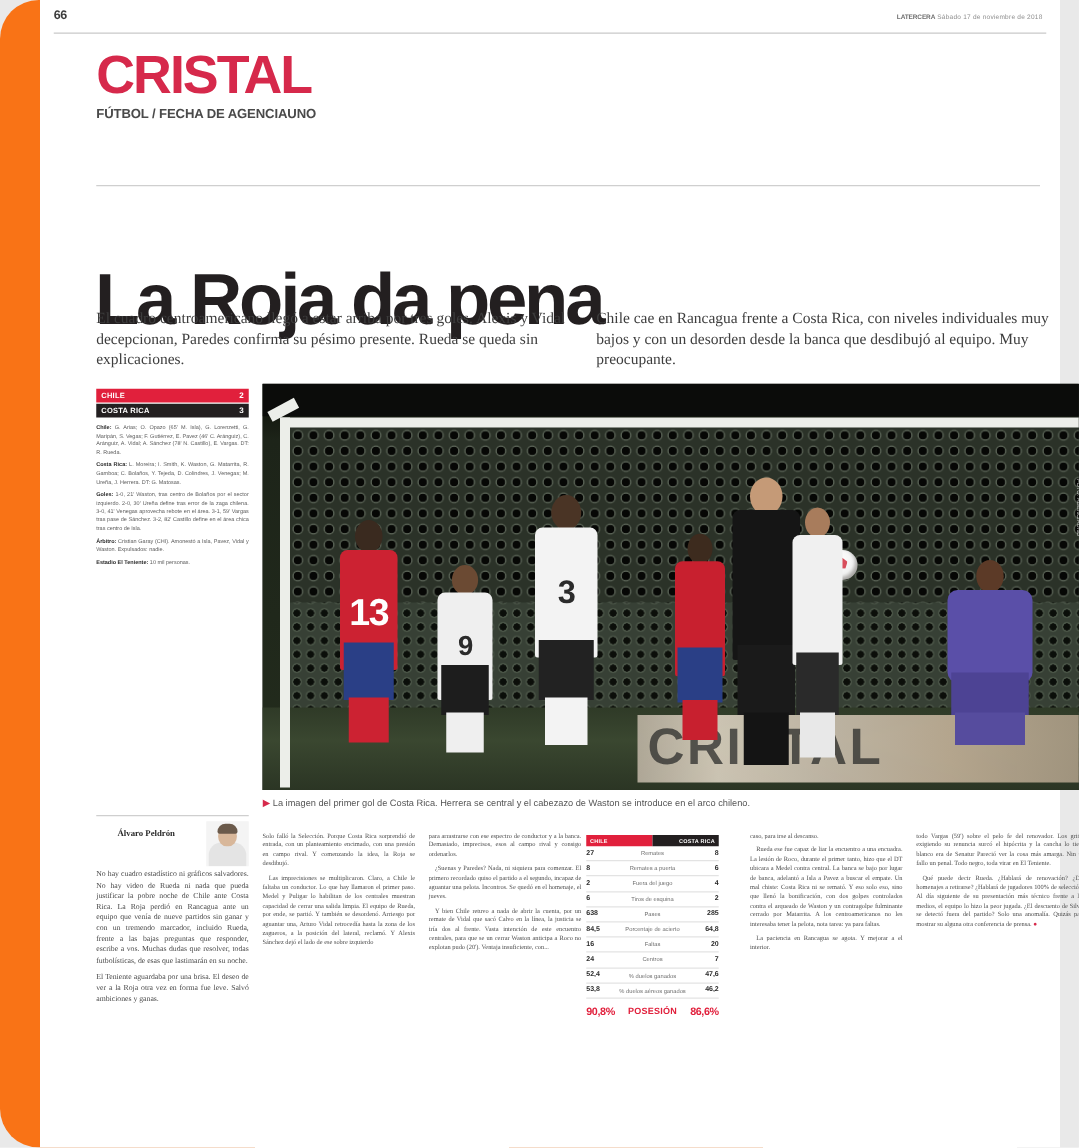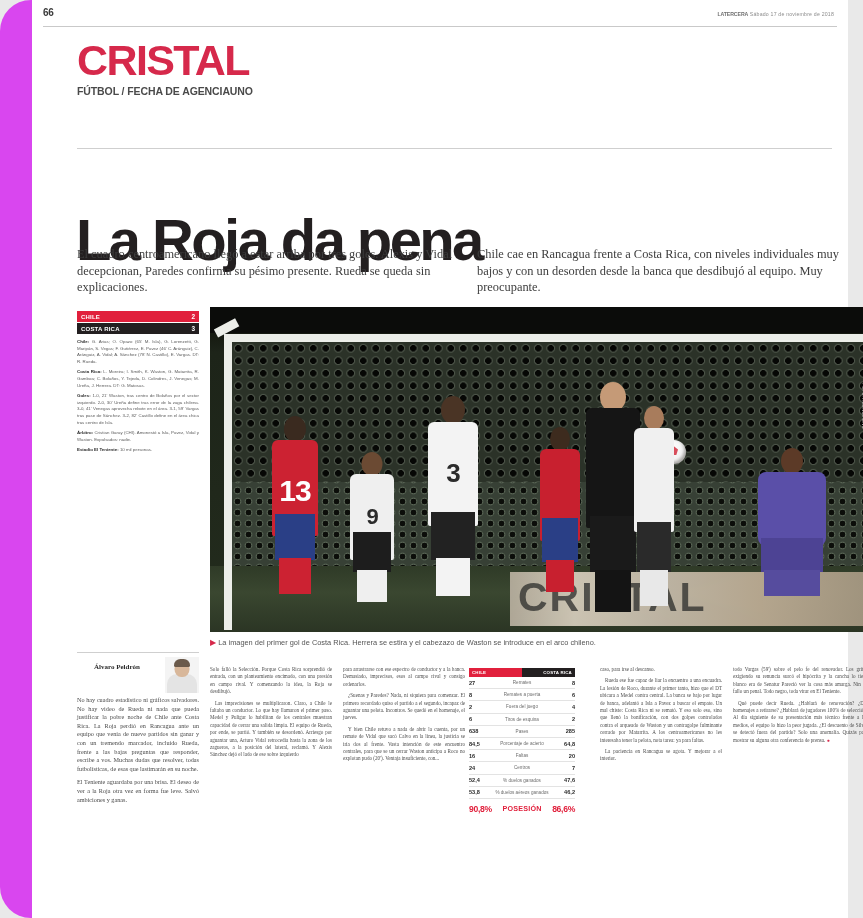--- a/index.html
+++ b/index.html
@@ -13,21 +13,21 @@
     height: 918px;
     overflow: hidden;
     font-family: "Liberation Serif", serif;
     -webkit-font-smoothing: antialiased;
   }
 
   .page {
     position: relative;
     width: 707px;
     height: 918px;
-    background: #d946ef;
+    background: #f97316;
     box-sizing: border-box;
     border-radius: 31px;
   }
 
   .sheet {
     position: absolute;
     left: 32px;
     top: 0;
     width: 816px;
     height: 918px;
@@ -642,21 +642,21 @@
         <div class="pl-body" style="top:24px; height:74px; background:#5a4fa8; border-radius:8px;"></div>
         <div class="pl-legs" style="bottom:24px; width:62px; height:34px; background:#4d4394;"></div>
         <div class="pl-legs" style="bottom:0; width:56px; height:26px; background:#564c9e;"></div>
       </div>
 
       <div class="photo-credit">FOTO: AGENCIAUNO</div>
     </div>
 
     <div class="caption">
       <span class="bullet">▶</span>
-      <span>La imagen del primer gol de Costa Rica. Herrera se estira y el cabezazo de Waston se introduce en el arco chileno.</span>
+      <span>La imagen del primer gol de Costa Rica. Herrera se central y el cabezazo de Waston se introduce en el arco chileno.</span>
     </div>
 
     <div class="ficha">
       <div class="team-row chile">
         <span class="team-name">CHILE</span>
         <span class="team-score">2</span>
       </div>
       <div class="team-row rival">
         <span class="team-name">COSTA RICA</span>
         <span class="team-score">3</span>

